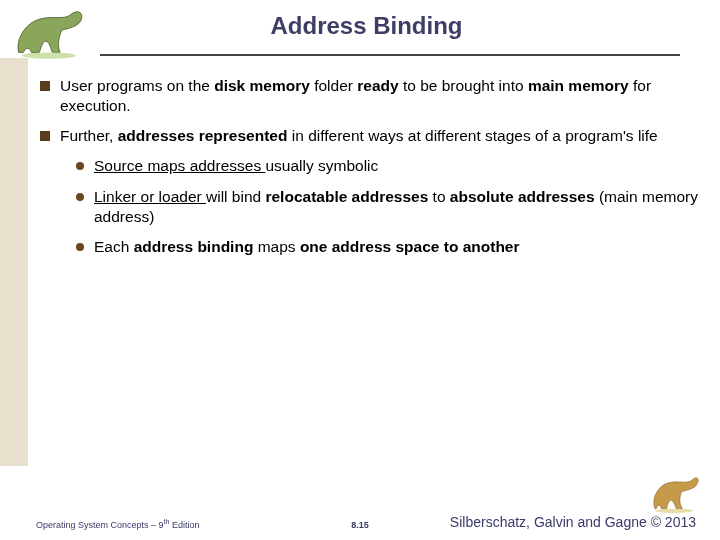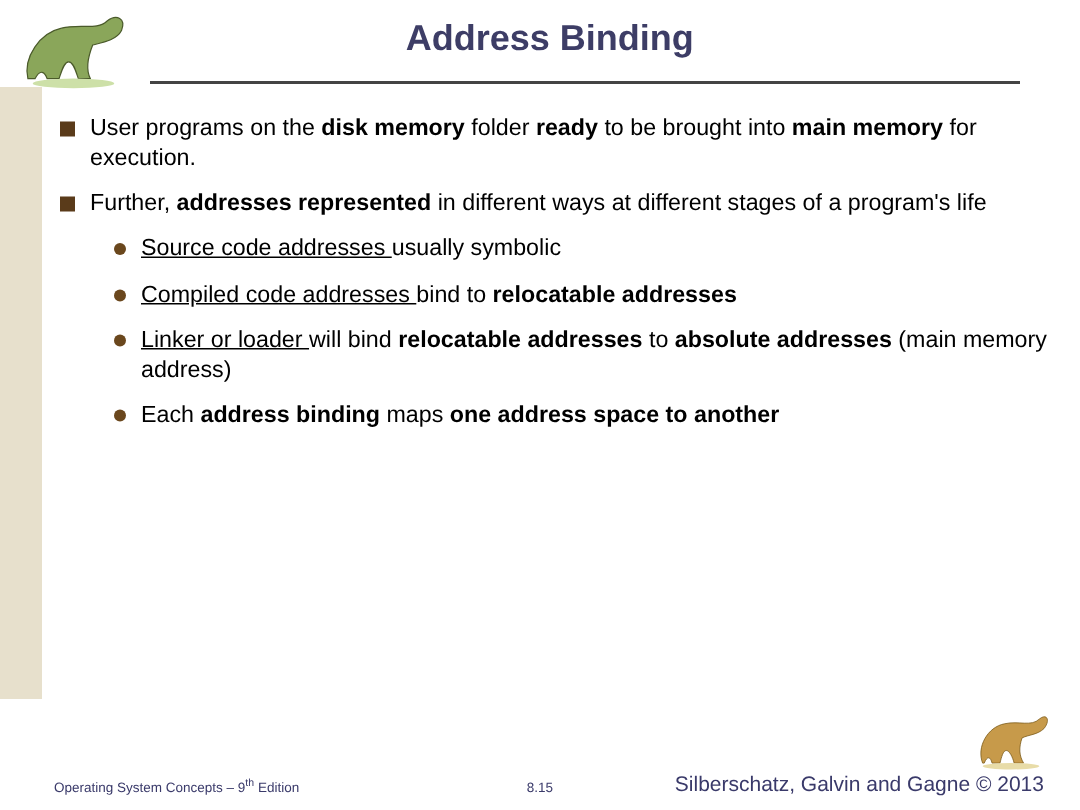--- a/index.html
+++ b/index.html
@@ -13,21 +13,21 @@
   .lvl1 { display: flex; margin: 6px 0 10px 0; justify-content: space-between; }
   .lvl1 .sq { width: 10px; height: 10px; background: #5a3b1a; margin-top: 5px; margin-right: 10px; flex: none; }
   .lvl2 { display: flex; margin: 6px 0 10px 36px; }
   .lvl2 .dot { width: 8px; height: 8px; border-radius: 50%; background: #6a471d; margin-top: 6px; margin-right: 10px; flex: none; }
   .txt { flex: 1; }
   .u { text-decoration: underline; }
   .b { font-weight: bold; }
   .footer { position: absolute; left: 0; bottom: 0; width: 720px; height: 30px; }
   .foot-left { position: absolute; left: 36px; bottom: 10px; font-size: 9px; color: #3a3a6a; }
   .sup { font-size: 7px; vertical-align: super; }
-  .foot-mid { position: absolute; left: 50%; bottom: 10px; transform: translateX(-50%); font-size: 9px; color: #3a3a6a; }
+  .foot-mid { position: absolute; left: 50%; bottom: 10px; transform: translateX(-50%); font-size: 9px; color: #3a3a6a; font-weight: bold; }
   .foot-right { position: absolute; right: 24px; bottom: 10px; font-size: 14px; color: #3a3a6a; }
   .dino-bottom { position: absolute; right: 18px; bottom: 26px; width: 56px; height: 42px; }
 </style>
 </head>
 <body>
 <div class="slide">
 
 <div class="sidebar-band"></div>
 
 <svg class="dino-top" viewBox="0 0 100 70">
@@ -50,30 +50,24 @@
   <div class="lvl1">
     <span class="sq"></span>
     <div class="txt">
       <span>Further, </span><span class="b">addresses represented</span><span> in different ways at different stages of a program's life</span>
     </div>
   </div>
 
   <div class="lvl2">
     <span class="dot"></span>
     <div class="txt">
-      <span class="u">Source code addresses </span><span>usually symbolic</span>
+      <span class="u">Source maps addresses </span><span>usually symbolic</span>
     </div>
   </div>
 
-  <div class="lvl2">
-    <span class="dot"></span>
-    <div class="txt">
-      <span class="u">Compiled code addresses </span><span>bind to</span><span class="b"> relocatable addresses</span>
-    </div>
-  </div>
 
   <div class="lvl2">
     <span class="dot"></span>
     <div class="txt">
       <span class="u">Linker or loader </span><span>will bind </span><span class="b">relocatable addresses</span><span> to </span><span class="b">absolute addresses</span><span> (main memory address)</span>
     </div>
   </div>
 
   <div class="lvl2">
     <span class="dot"></span>

